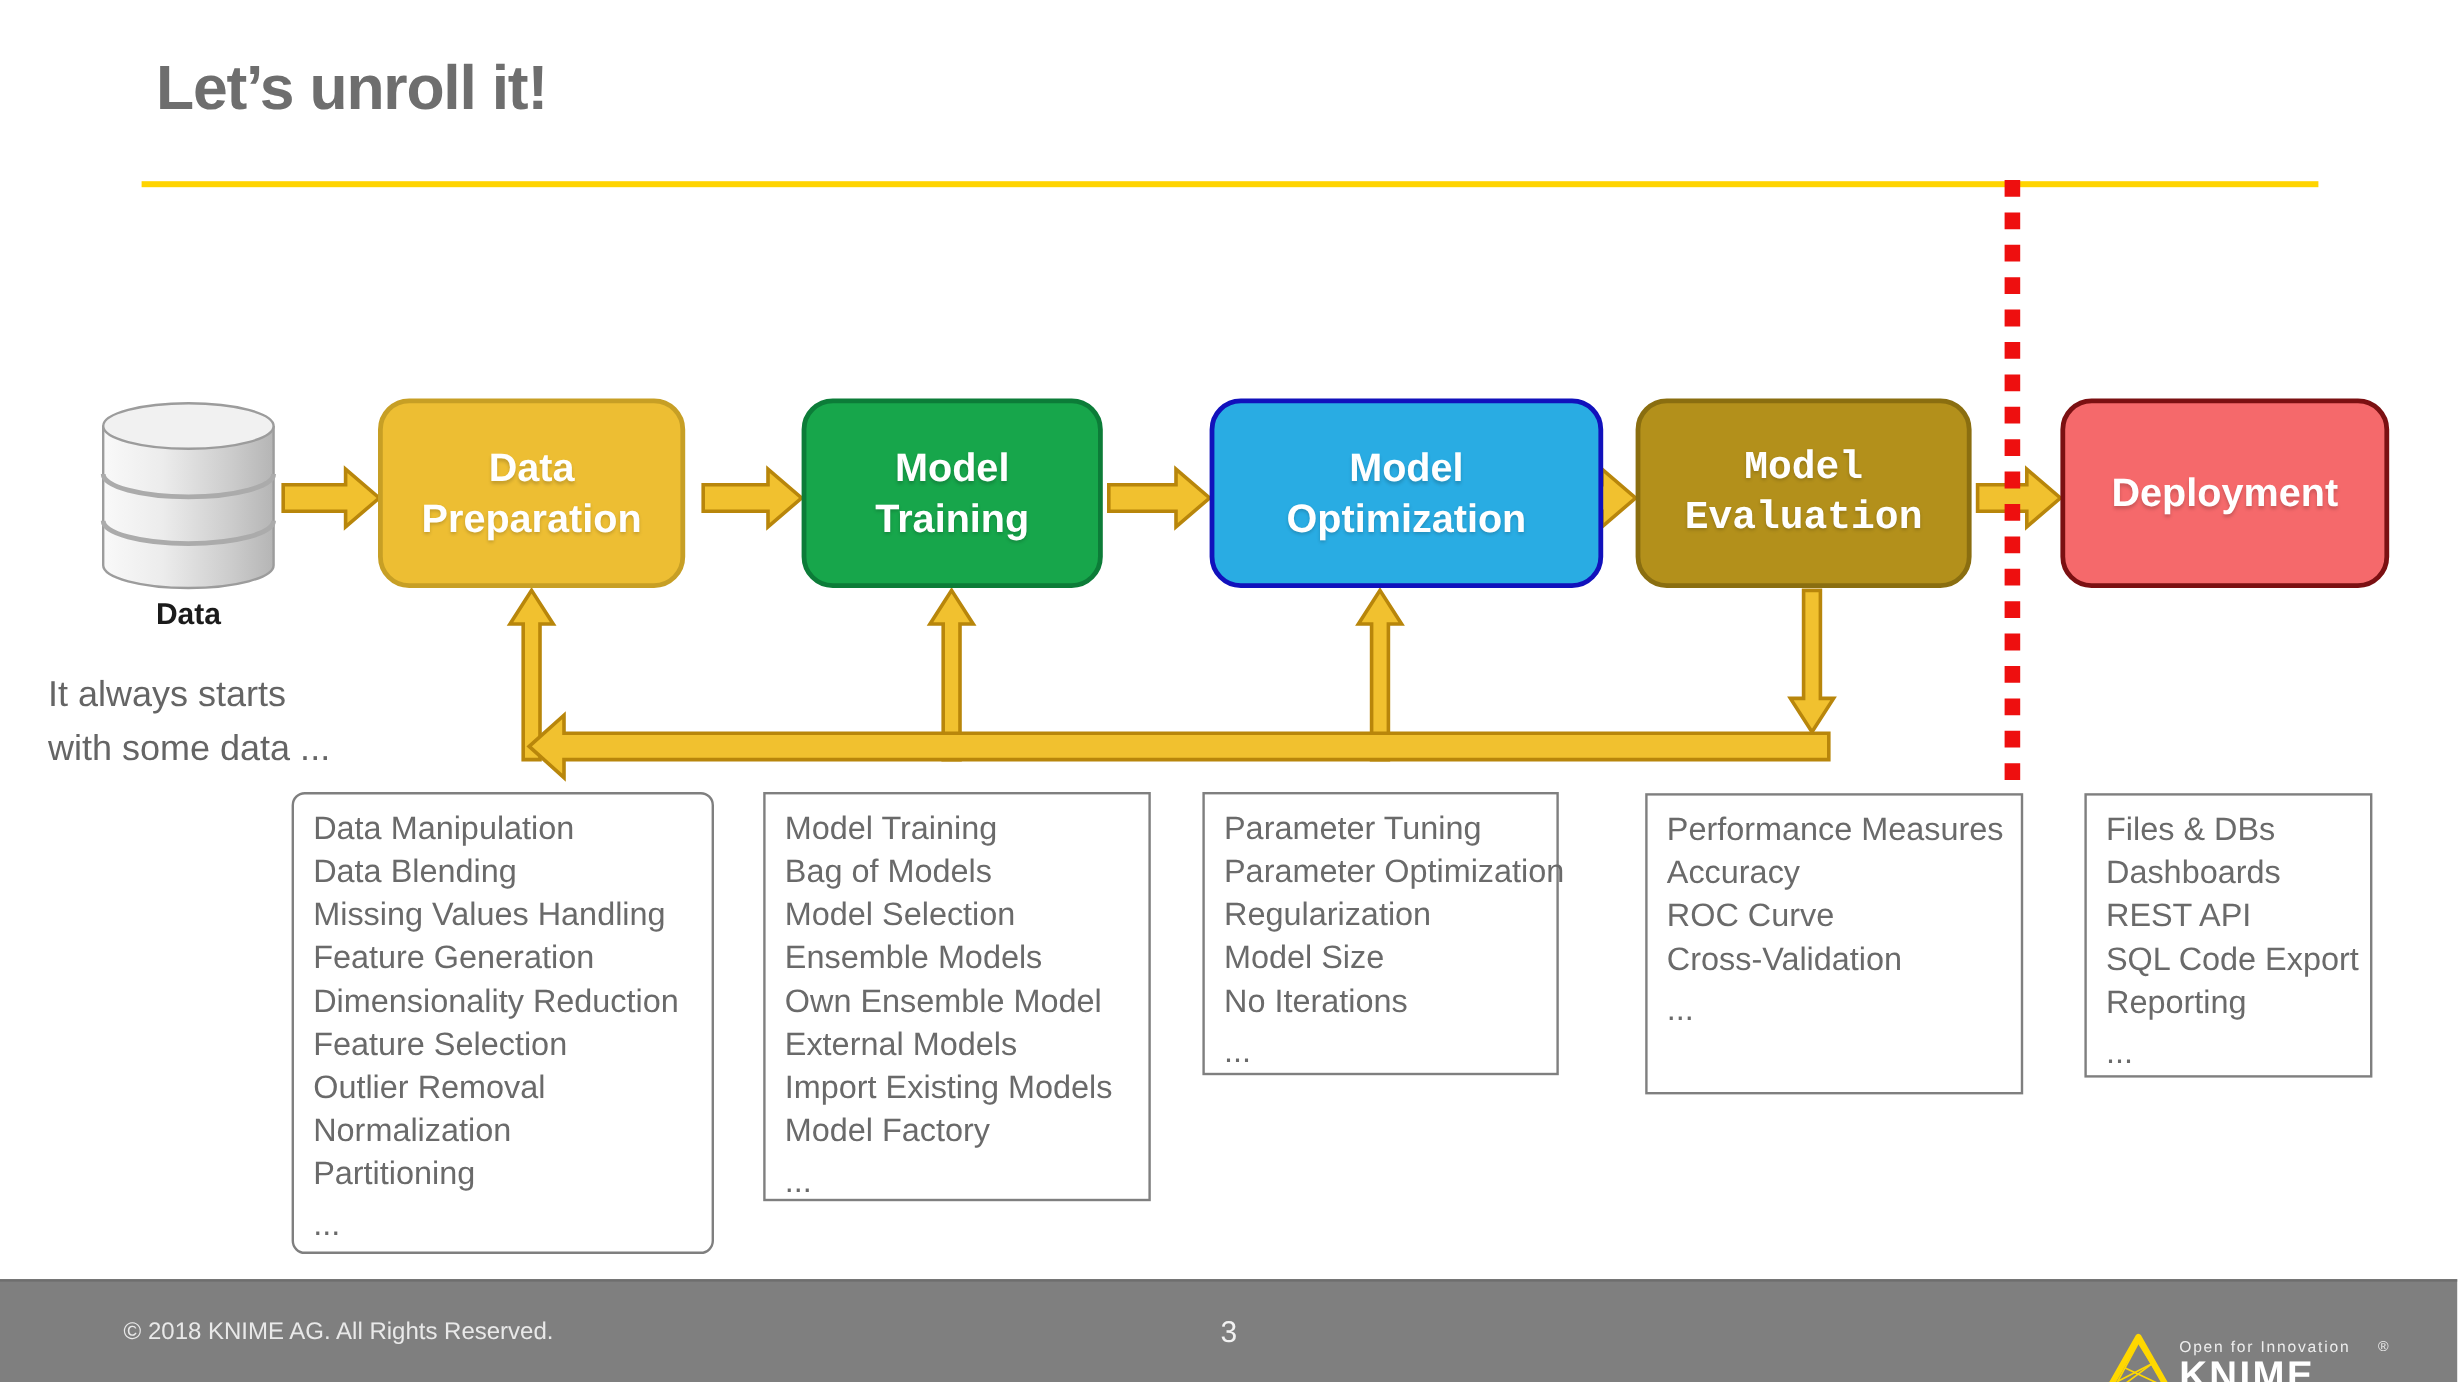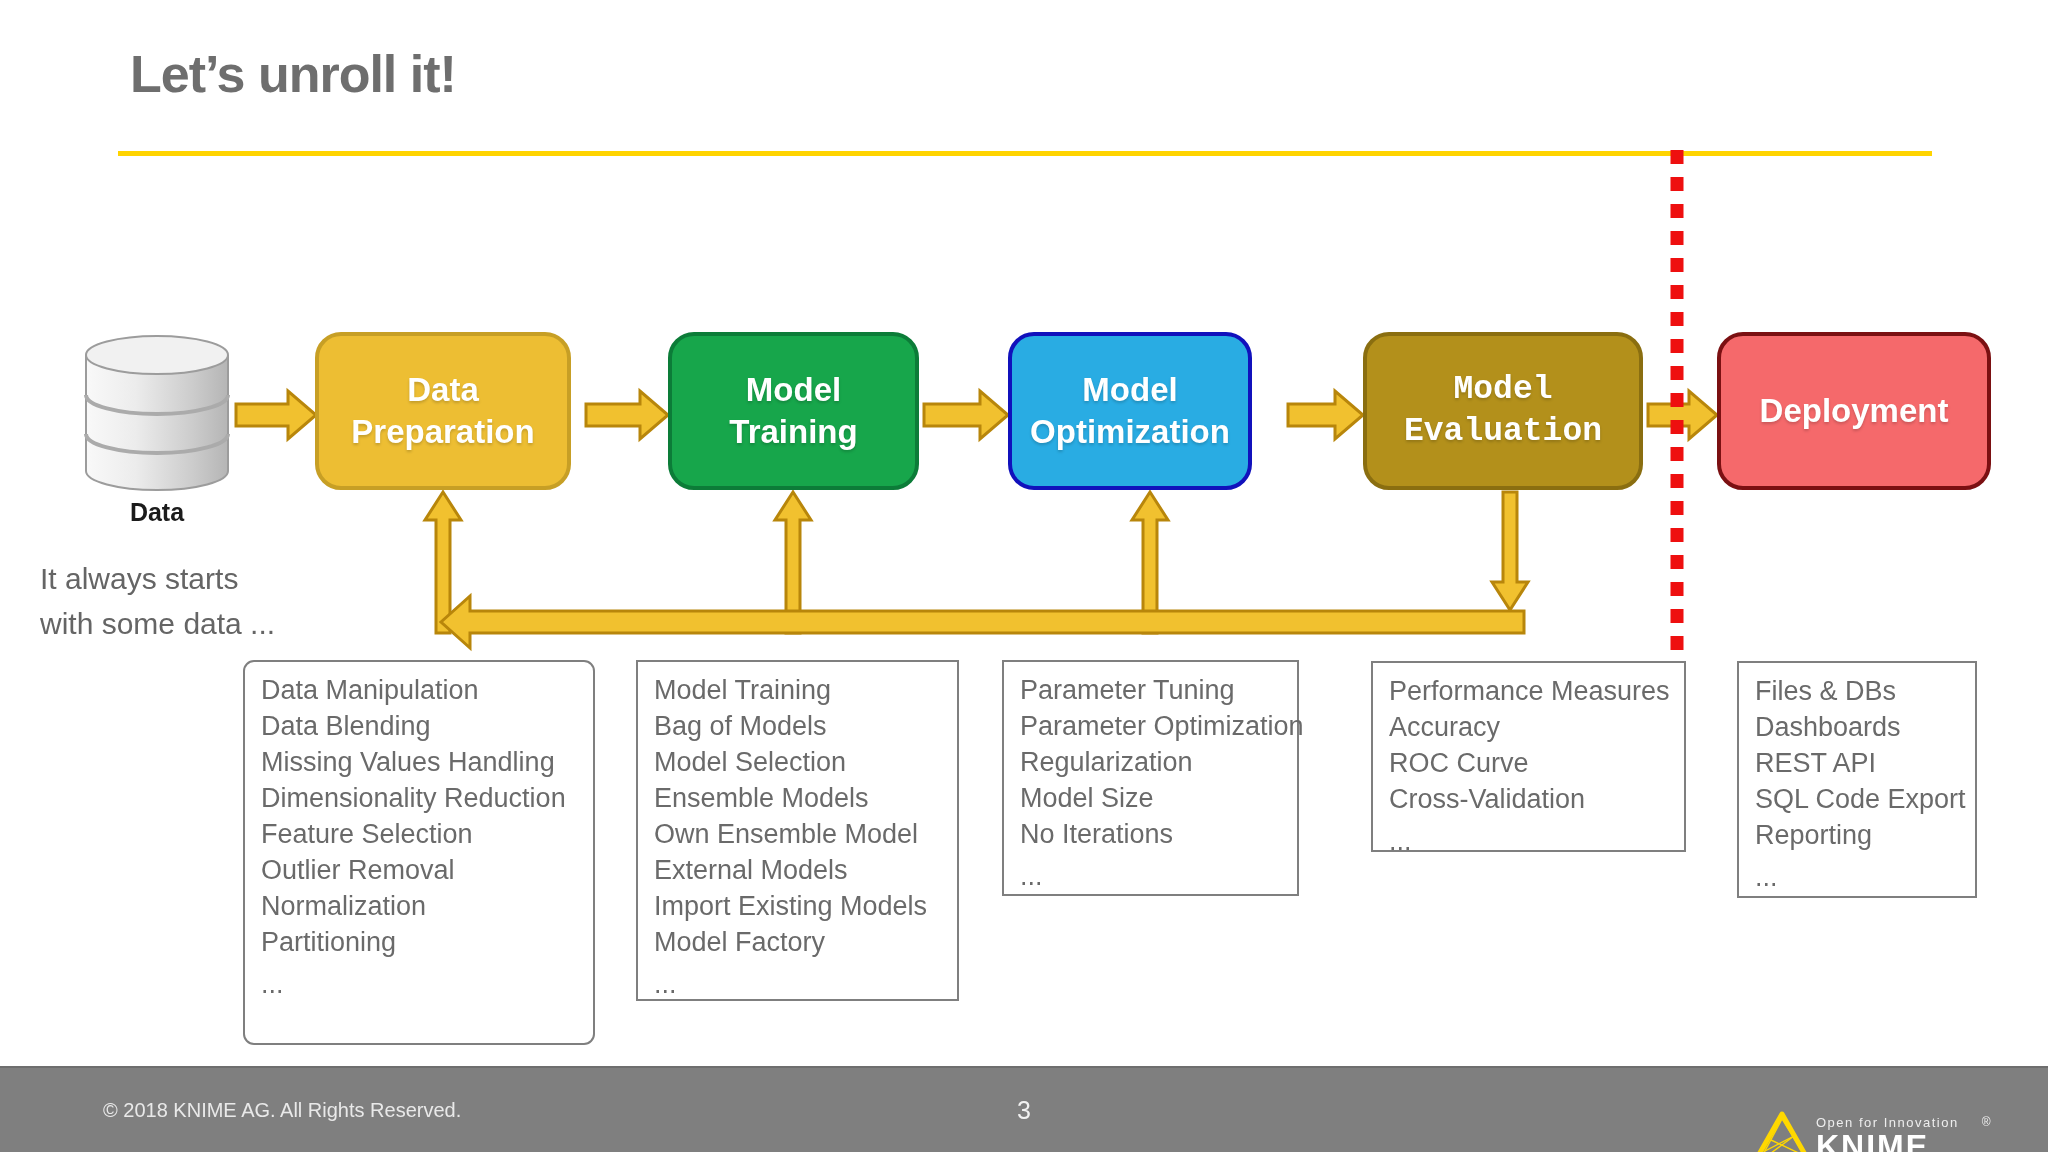--- a/index.html
+++ b/index.html
@@ -29,36 +29,36 @@
   
   .stage {
     position:absolute; top:332px; height:158px; box-sizing:border-box;
     border:4px solid #000; border-radius:26px;
     display:flex; align-items:center; justify-content:center; text-align:center;
     color:#ffffff; font-weight:bold; font-size:33px; line-height:1.28;
     text-shadow:0 2px 3px rgba(0,0,0,0.18); z-index:3; padding:0 12px;
   }
   .stage-0 { left:315px;  width:256px; }
   .stage-1 { left:668px;  width:251px; }
-  .stage-2 { left:1008px; width:244px; }
+  .stage-2 { left:1008px; width:328px; }
   .stage-3 { left:1363px; width:280px;font-family:Liberation Mono, monospace; }
   .stage-4 { left:1717px; width:274px;justify-content:center; }
   
   .details {
     position:absolute; box-sizing:border-box; background:#ffffff;
     border:2px solid #7f7f7f; color:#6a6a6a; font-size:27px;
     padding:10px 16px; z-index:2;
   }
   .details ul { list-style:none; margin:0; padding:0; }
   .details li { line-height:36px; white-space:nowrap; }
   .details li.dots { margin-top:6px; }
   .details-0 { left:243px;  top:660px; width:352px; height:385px;border-radius:11px; }
   .details-1 { left:636px;  top:660px; width:323px; height:341px; }
   .details-2 { left:1002px; top:660px; width:297px; height:236px; }
-  .details-3 { left:1371px; top:661px; width:315px; height:191px; }
+  .details-3 { left:1371px; top:661px; width:315px; height:251px; }
   .details-4 { left:1737px; top:661px; width:240px; height:237px; }
   
   .connector-layer { position:absolute; left:0; top:0; z-index:2; pointer-events:none; }
   .boundary-layer  { position:absolute; left:0; top:0; z-index:5; pointer-events:none; }
   
   .footer {
     position:absolute; left:0; top:1066px; width:2048px; height:86px;
     background:#7f7f7f; border-top:2px solid #6e6e6e; box-sizing:border-box; z-index:6;
   }
   .copyright {
@@ -148,20 +148,21 @@
       <div class="stage stage-4" style="background: rgb(245, 105, 107); border-color: rgb(123, 16, 18);">
         <span>Deployment</span>
       </div>
     </div>
   <div id="details">
       <div class="details details-0">
         <ul>
           <li>Data Manipulation</li>
           <li>Data Blending</li>
           <li>Missing Values Handling</li>
+          <li>Feature Generation</li>
           <li>Dimensionality Reduction</li>
           <li>Feature Selection</li>
           <li>Outlier Removal</li>
           <li>Normalization</li>
           <li>Partitioning</li>
           <li class="dots">...</li>
         </ul>
       </div>
       <div class="details details-1">
         <ul>

